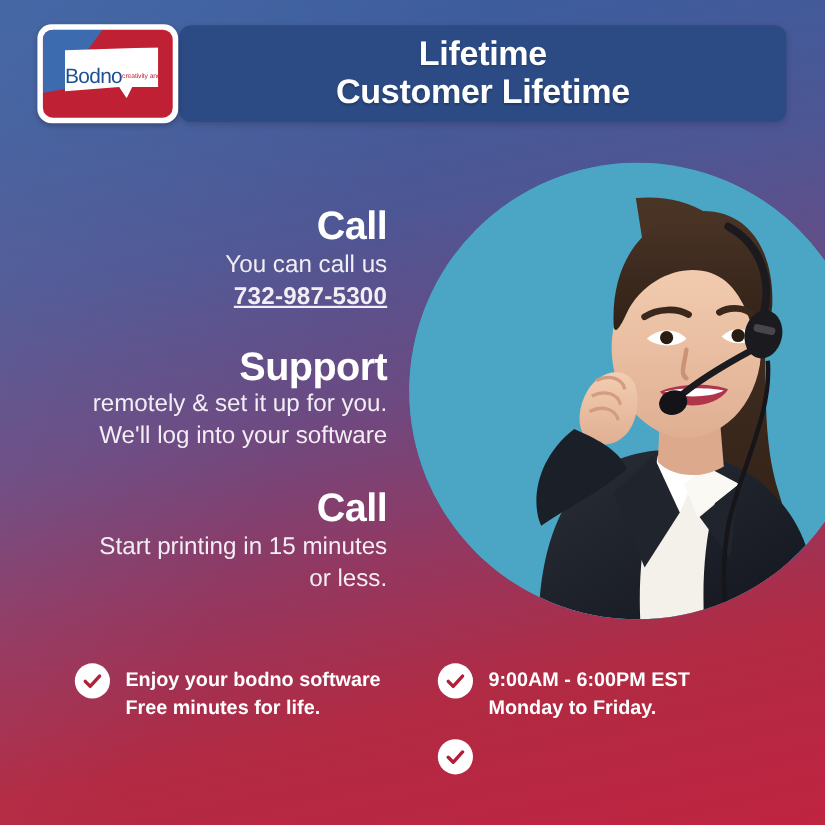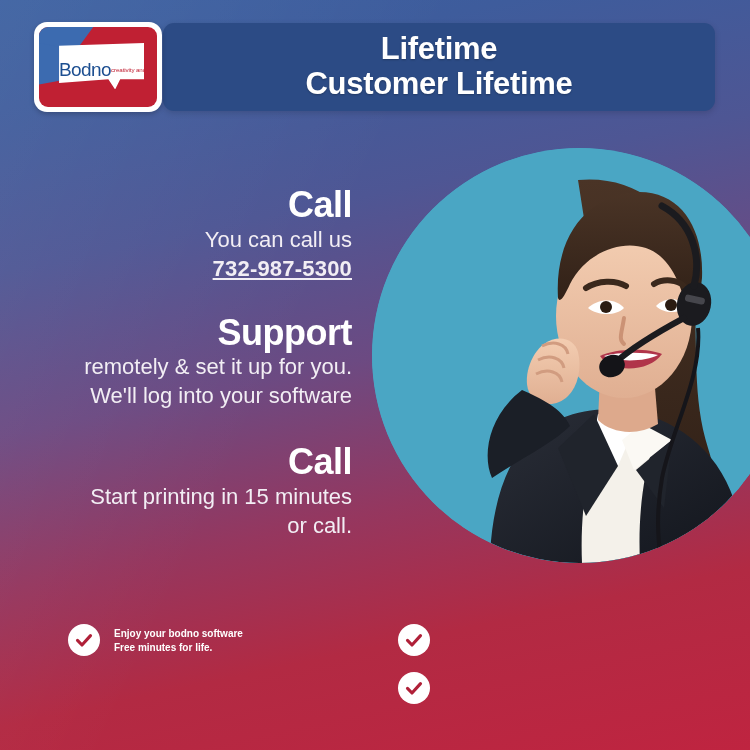--- a/index.html
+++ b/index.html
@@ -169,21 +169,21 @@
     width:32px; height:32px;
     border-radius:50%;
     background:#ffffff;
     display:flex; align-items:center; justify-content:center;
     margin-right:14px;
     margin-top:0px;
   }
   .check-icon svg{ display:block; }
   .check-text{
     color:#ffffff;
-    font-size:10px;
+    font-size:18px;
     font-weight:bold;
     line-height:1.38;
     padding-top:3px;
   }
   .check-text .l2{ display:block; }
 </style>
 </head>
 <body>
 
 <div id="poster">
@@ -291,21 +291,21 @@
 
     <div class="info-block blk-support">
       <div class="info-heading">Support</div>
       <div class="info-line">remotely &amp; set it up for you.</div>
       <div class="info-line">We'll log into your software</div>
     </div>
 
     <div class="info-block blk-print">
       <div class="info-heading">Call</div>
       <div class="info-line">Start printing in 15 minutes</div>
-      <div class="info-line">or call.</div>
+      <div class="info-line">or less.</div>
     </div>
 
   </div>
 
   <div class="checks">
 
     <div class="check-col">
 
       <div class="check-row">
         <span class="check-icon">
@@ -323,20 +323,24 @@
     </div>
 
     <div class="check-col">
 
       <div class="check-row">
         <span class="check-icon">
           <svg width="20" height="20" viewBox="0 0 20 20">
             <path d="M3.5 10.4 L8 15 L16.5 5.6" stroke="#b02038" stroke-width="3.1" fill="none" stroke-linecap="round" stroke-linejoin="round"></path>
           </svg>
         </span>
+        <span class="check-text">
+          <span>9:00AM - 6:00PM EST</span>
+          <span class="l2">Monday to Friday.</span>
+        </span>
       </div>
 
       <div class="check-row">
         <span class="check-icon">
           <svg width="20" height="20" viewBox="0 0 20 20">
             <path d="M3.5 10.4 L8 15 L16.5 5.6" stroke="#b02038" stroke-width="3.1" fill="none" stroke-linecap="round" stroke-linejoin="round"></path>
           </svg>
         </span>
       </div>
 

